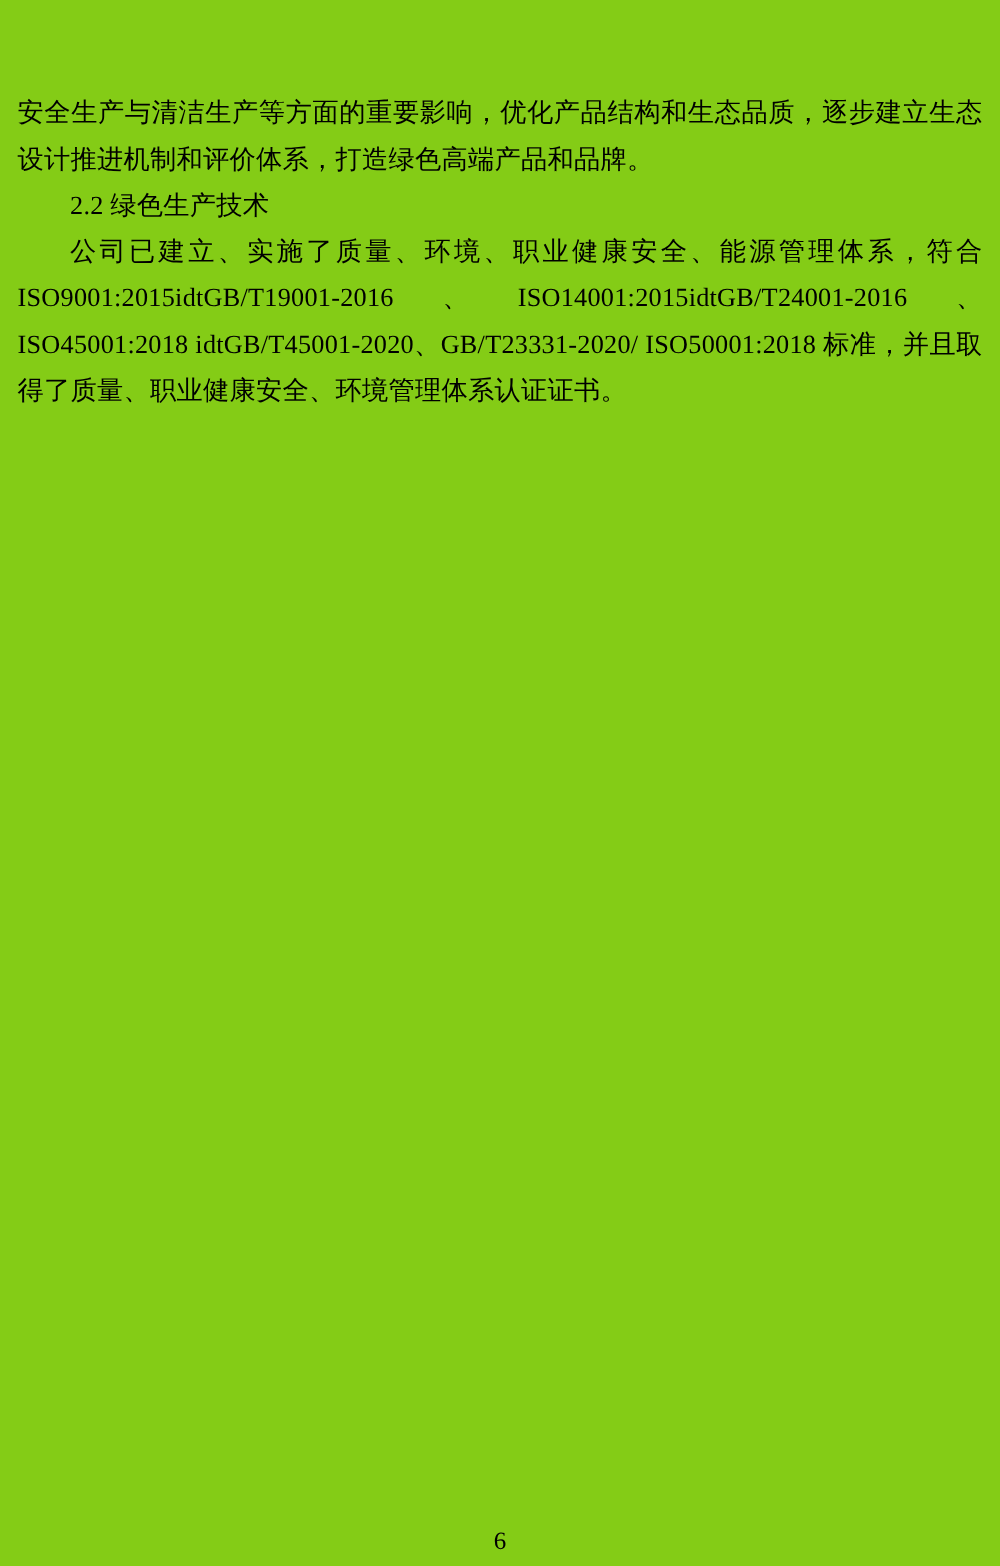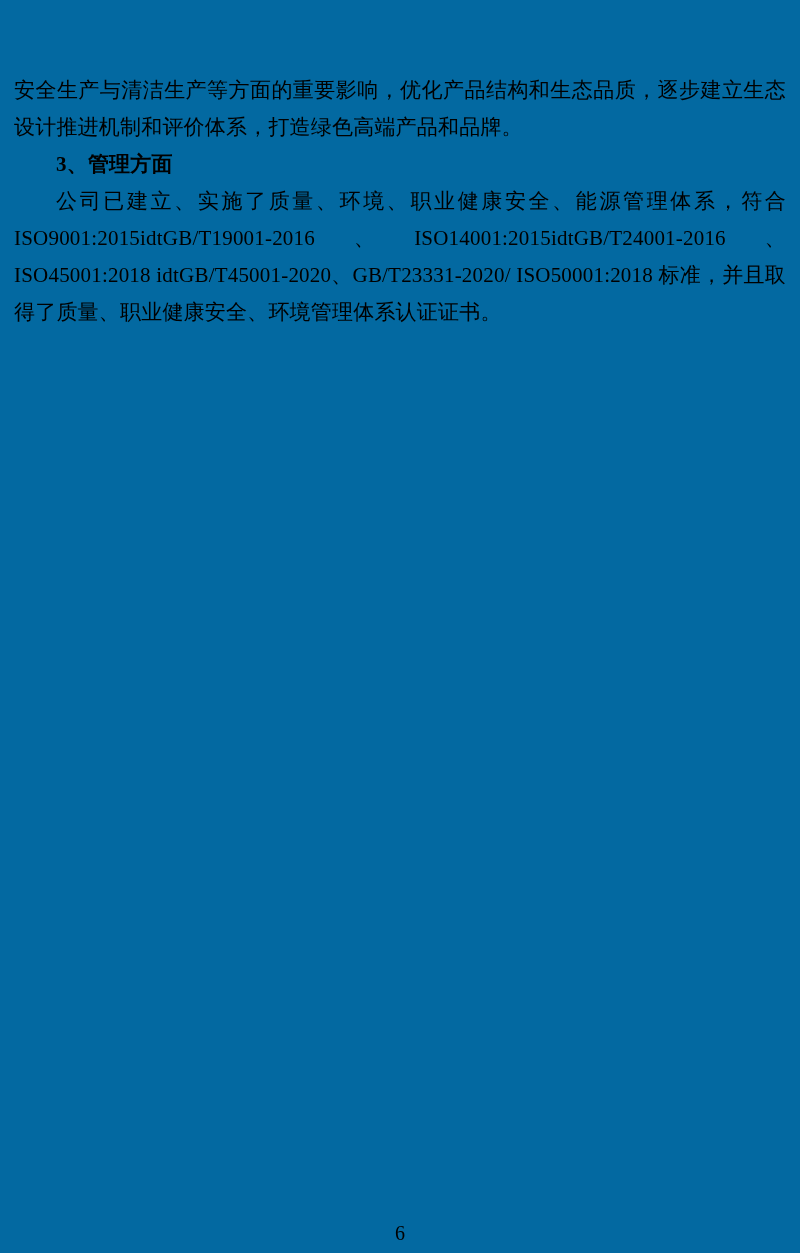--- a/index.html
+++ b/index.html
@@ -4,21 +4,21 @@
 <style>
   html, body {
     margin: 0;
     padding: 0;
     background: #ffffff;
   }
   .doc-page {
     position: relative;
     width: 800px;
     height: 1253px;
-    background: #0369a1;
+    background: #84cc16;
     overflow: hidden;
     font-family: "Liberation Serif", "DejaVu Serif", serif;
     color: #000000;
   }
   .doc-body {
     position: absolute;
     left: 14px;
     top: 72px;
     width: 772px;
     font-size: 21px;
@@ -46,19 +46,19 @@
     font-size: 20px;
     line-height: 26px;
   }
 </style>
 </head>
 <body>
 
 <div class="doc-page">
   <div class="doc-body">
     <p class="para">安全生产与清洁生产等方面的重要影响，优化产品结构和生态品质，逐步建立生态设计推进机制和评价体系，打造绿色高端产品和品牌。</p>
-    <p class="para indent heading-bold">3、管理方面</p>
+    <p class="para indent">2.2 绿色生产技术</p>
     <p class="para indent">公司已建立、实施了质量、环境、职业健康安全、能源管理体系，符合 ISO9001:2015idtGB/T19001-2016、ISO14001:2015idtGB/T24001-2016、ISO45001:2018 idtGB/T45001-2020、GB/T23331-2020/ ISO50001:2018 标准，并且取得了质量、职业健康安全、环境管理体系认证证书。</p>
   </div>
   <div class="page-footer">
     <span>6</span>
   </div>
 </div>
 
 </body></html>

